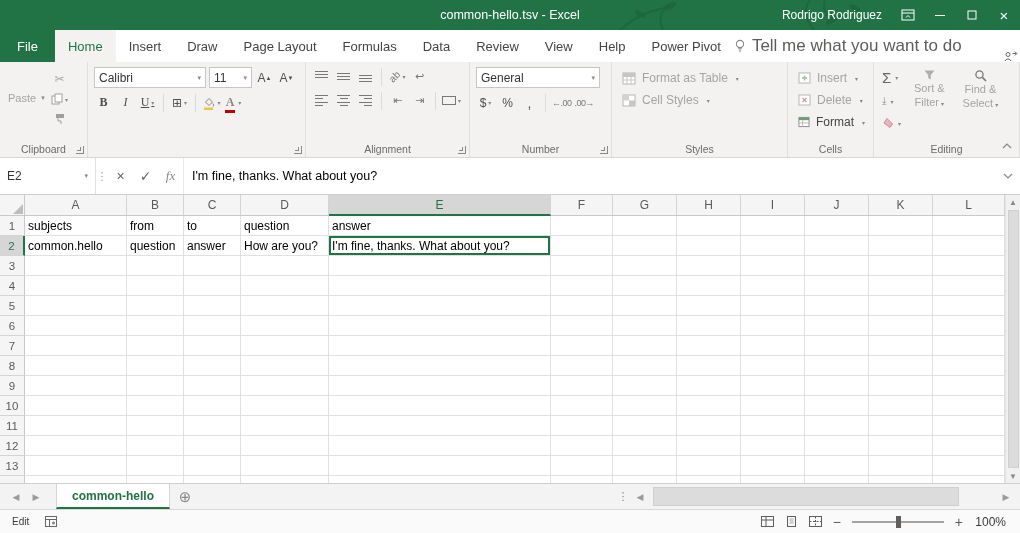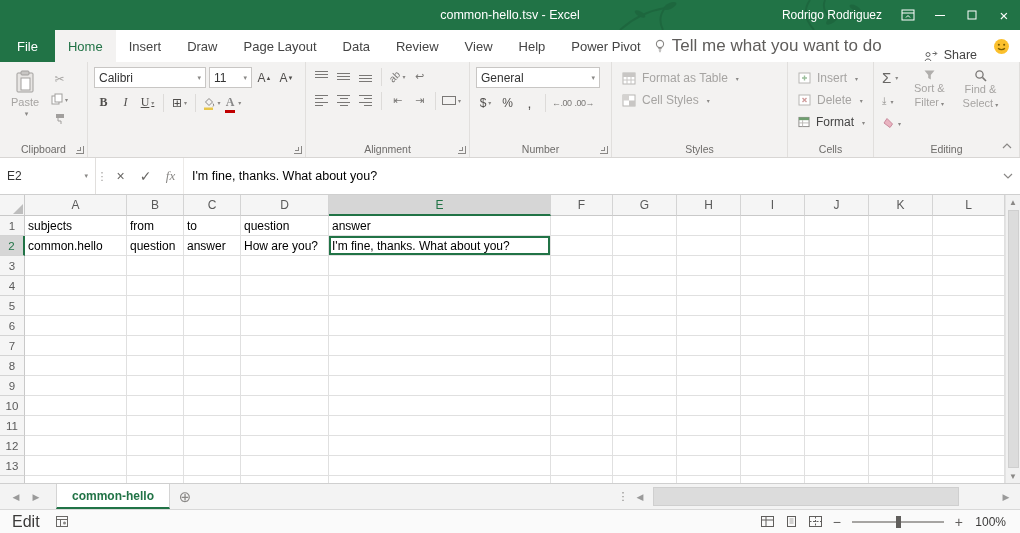--- a/index.html
+++ b/index.html
@@ -40,21 +40,21 @@
 .rg-label{position:absolute;bottom:2px;left:0;right:0;text-align:center;font-size:10.5px;color:#6e6c6a}
 .launcher{position:absolute;right:3px;bottom:3px;width:8px;height:8px;border-right:1px solid #8a8886;border-bottom:1px solid #8a8886}
 .launcher::after{content:"";position:absolute;right:2px;bottom:2px;width:3px;height:3px;border-right:1px solid #8a8886;border-bottom:1px solid #8a8886}
 .rowline{display:flex;align-items:center;gap:3px;margin-bottom:5px}
 .sbtn{min-width:19px;height:19px;display:inline-flex;align-items:center;justify-content:center;font-size:12px;color:#504e4c}
 .sbtn.dis{color:#a6a4a2}
 .combo{background:#fff;border:1px solid #c8c6c4;height:21px;display:flex;align-items:center;justify-content:space-between;padding:0 4px;font-size:12px;color:#333}
 .vdiv{width:1px;height:18px;background:#dddbd9;margin:0 3px}
 
 .g-clip .rg-content{display:flex;gap:6px}
-.paste-big{width:38px;display:flex;flex-direction:column;align-items:center;padding-top:3px;color:#a6a4a2;font-size:11px;gap:2px}
+.paste-big{width:38px;display:flex;align-items:center;padding-top:3px;color:#a6a4a2;font-size:11px;gap:2px}
 .clip-col{display:flex;flex-direction:column;gap:6px;padding-top:5px}
 .clip-col .sbtn{height:14px}
 
 .fc{position:relative;font-weight:700;font-family:"Liberation Serif",serif;color:#888}
 .fc::after{content:"";position:absolute;left:-1px;right:-1px;bottom:-3px;height:3px;background:#c00000}
 .bold-b{font-weight:700;font-family:"Liberation Serif",serif}
 .ital-i{font-style:italic;font-family:"Liberation Serif",serif}
 .und-u{text-decoration:underline;font-family:"Liberation Serif",serif}
 
 .lines{width:13px;height:11px;display:flex;flex-direction:column;justify-content:space-between}
@@ -108,21 +108,21 @@
 .sb-nav{width:20px;display:flex;align-items:center;justify-content:center;color:#9a9a9a;font-size:9px}
 .sheet-tab{margin-left:10px;padding:0 15px;display:flex;align-items:center;background:#fff;border-left:1px solid #d4d4d4;border-right:1px solid #d4d4d4;border-bottom:2px solid var(--accent);color:var(--accent);font-weight:700;font-size:12px;white-space:nowrap}
 .sb-add{width:30px;display:flex;align-items:center;justify-content:center;color:#8a8886;font-size:15px}
 .sb-fill{flex:1}
 .sb-dots{width:14px;display:flex;align-items:center;justify-content:center;color:#8a8886;font-size:11px}
 .hscroll{width:344px;position:relative;margin:0 1px}
 .h-thumb{position:absolute;left:2px;top:3px;bottom:3px;width:306px;background:#dcdcdc;border:1px solid #cfcfcf}
 
 
 .statusbar{height:24px;flex:0 0 24px;background:#fafafa;border-top:1px solid #d8d8d8;display:flex;align-items:center}
-.st-mode{padding-left:12px;color:#3b3a39;font-size:16px}
+.st-mode{padding-left:12px;color:#3b3a39;font-size:10px}
 .st-macro{margin-left:16px;display:flex;align-items:center}
 .st-right{margin-left:auto;display:flex;align-items:center;gap:11px;padding-right:14px}
 .viewic{display:flex;align-items:center}
 .zoomsym{color:#605e5c;font-size:14px}
 .zslider{width:92px;height:12px;position:relative}
 .ztrack{position:absolute;left:0;right:0;top:5px;height:2px;background:#a6a4a2}
 .zthumb{position:absolute;left:44px;top:0;width:5px;height:12px;background:#605e5c}
 .zlevel{color:#3b3a39;font-size:12px;min-width:32px;text-align:right}
 </style>
 </head>
@@ -163,20 +163,21 @@
     </div>
   </div>
 
   <div class="tabrow">
     <div class="rtab file">File</div>
     <div class="rtab-list">
         <div class="rtab active">Home</div>
         <div class="rtab">Insert</div>
         <div class="rtab">Draw</div>
         <div class="rtab">Page Layout</div>
+        <div class="rtab">Formulas</div>
         <div class="rtab">Data</div>
         <div class="rtab">Review</div>
         <div class="rtab">View</div>
         <div class="rtab">Help</div>
         <div class="rtab">Power Pivot</div>
       </div>
     <div class="tellme">
       <svg width="12" height="14" viewBox="0 0 12 14">
           <circle cx="6" cy="5" r="3.6" fill="none" stroke="#8a8886" stroke-width="1.1"></circle>
           <path d="M4.3 9.3 h3.4 M4.8 11 h2.4 M5.4 12.7 h1.2" stroke="#8a8886"></path>

